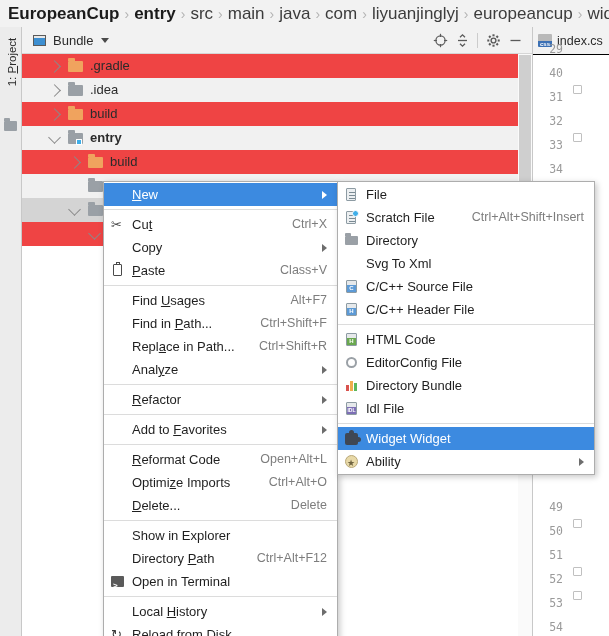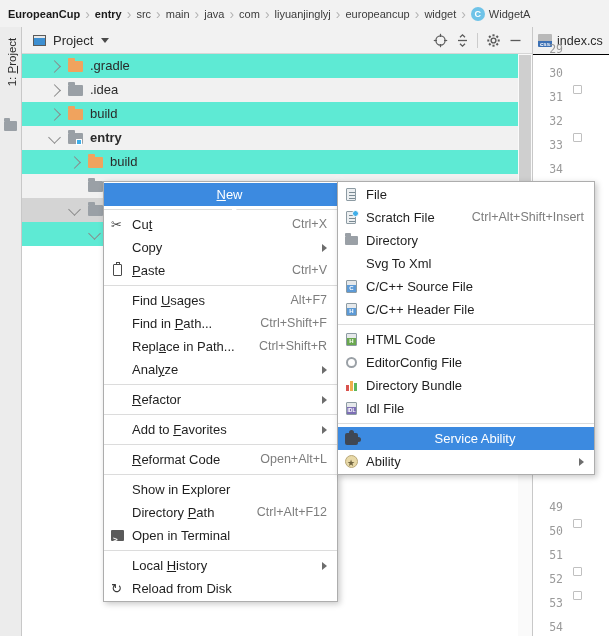--- a/index.html
+++ b/index.html
@@ -10,21 +10,21 @@
     font-size:13px;color:#2b2b2b;
     -webkit-font-smoothing:antialiased;
   }
 
   
   #breadcrumb{
     position:absolute;left:0;top:0;width:609px;height:27px;
     background:#f2f2f2;display:flex;align-items:center;
     padding-left:8px;box-sizing:border-box;white-space:nowrap;overflow:hidden;
   }
-  .crumb{font-size:11px;color:#3c3c3c;}
+  .crumb{font-size:17px;color:#3c3c3c;}
   .crumb.bold{font-weight:bold;color:#1b1b1b;}
   .crumb-sep{color:#b4b4b4;font-size:14px;margin:0 5px;}
   .crumb-icon{
     display:inline-block;width:14px;height:14px;border-radius:50%;
     background:#6fc3e8;color:#fff;font-size:9px;line-height:14px;
     text-align:center;margin-right:4px;font-weight:bold;vertical-align:-2px;
   }
 
   
   #toolbar-left{
@@ -68,21 +68,21 @@
     border-right:4px solid transparent;border-top:5px solid #4a4a4a;
   }
   #proj-actions{position:absolute;right:6px;top:0;height:27px;display:flex;align-items:center;}
   .act{width:22px;height:22px;display:flex;align-items:center;justify-content:center;}
   .act svg{display:block;}
   .act-div{width:1px;height:15px;background:#cccccc;margin:0 4px;}
 
   
   #tree{position:absolute;left:0;top:27px;width:496px;height:582px;overflow:hidden;}
   .row{position:relative;height:24px;line-height:24px;white-space:nowrap;}
-  .row.odd{background:#5eead4;}
+  .row.odd{background:#ef4444;}
   .row.even{background:#f1f1f1;}
   .row.sel{background:#d4d4d4;}
   .chev{
     position:absolute;top:8px;width:8px;height:8px;border-right:1.6px solid #8a8a8a;
     border-bottom:1.6px solid #8a8a8a;
   }
   .chev.right{transform:rotate(-45deg);}
   .chev.down{transform:rotate(45deg);top:7px;}
   .fold{
     position:absolute;top:7px;width:15px;height:11px;border-radius:1px;
@@ -139,21 +139,21 @@
   #submenu{
     position:absolute;left:337px;top:181px;width:258px;
     background:#ffffff;border:1px solid #adadad;box-sizing:border-box;
     box-shadow:2px 2px 6px rgba(0,0,0,.22);padding:1px 0;
   }
   .mi{
     position:relative;height:23px;line-height:23px;display:flex;align-items:center;
     padding-left:28px;padding-right:10px;font-size:13px;color:#1f1f1f;
     box-sizing:border-box;white-space:nowrap;
   }
-  .mi.hl{background:#3c8ae0;color:#ffffff;flex-direction:column;}
+  .mi.hl{background:#3c8ae0;color:#ffffff;}
   .mi .mtext{flex:1;}
   .mi .mkey{font-size:12.5px;color:#7d7d7d;margin-left:16px;}
   .msep{height:1px;background:#dcdcdc;margin:3px 0;}
   .arrow{
     width:0;height:0;border-top:4px solid transparent;border-bottom:4px solid transparent;
     border-left:5px solid #6d6d6d;margin-left:10px;
   }
   .mi.hl .arrow{border-left-color:#ffffff;}
   .micon{position:absolute;left:6px;top:4px;width:15px;height:15px;}
   u.acc{text-decoration:underline;}
@@ -253,21 +253,21 @@
 
 <div id="toolbar-left">
   <div id="tw-label">1: <u>P</u>roject</div>
   <div id="tw-folder"></div>
 </div>
 
 <div id="project-panel">
 
   <div id="project-header">
     <div id="proj-icon"></div>
-    <span id="proj-title">Project</span>
+    <span id="proj-title">Bundle</span>
     <span id="proj-caret"></span>
 
     <div id="proj-actions">
       <div class="act">
         <svg width="15" height="15" viewBox="0 0 15 15">
             <circle cx="7.5" cy="7.5" r="4.6" fill="none" stroke="#5a5a5a" stroke-width="1.2"></circle>
             <line x1="7.5" y1="0.8" x2="7.5" y2="4" stroke="#5a5a5a" stroke-width="1.2"></line>
             <line x1="7.5" y1="11" x2="7.5" y2="14.2" stroke="#5a5a5a" stroke-width="1.2"></line>
             <line x1="0.8" y1="7.5" x2="4" y2="7.5" stroke="#5a5a5a" stroke-width="1.2"></line>
             <line x1="11" y1="7.5" x2="14.2" y2="7.5" stroke="#5a5a5a" stroke-width="1.2"></line>
@@ -353,21 +353,21 @@
 </div>
 
 <div id="editor">
   <div id="editor-tabbar">
     <div id="css-icon">css</div>
     <span id="tab-name">index.cs</span>
   </div>
   <div id="gutter-sep"></div>
   <div id="gutter">
       <div class="lineno" style="top: -18px;">29</div>
-      <div class="lineno" style="top: 6px;">30</div>
+      <div class="lineno" style="top: 6px;">40</div>
       <div class="lineno" style="top: 30px;">31</div>
       <div class="lineno" style="top: 54px;">32</div>
       <div class="lineno" style="top: 78px;">33</div>
       <div class="lineno" style="top: 102px;">34</div>
       <div class="lineno" style="top: 126px;">35</div>
       <div class="lineno" style="top: 440px;">49</div>
       <div class="lineno" style="top: 464px;">50</div>
       <div class="lineno" style="top: 488px;">51</div>
       <div class="lineno" style="top: 512px;">52</div>
       <div class="lineno" style="top: 536px;">53</div>
@@ -396,21 +396,21 @@
     </div>
     <div class="mi">
       <span class="mtext">Copy</span>
       <span class="arrow"></span>
     </div>
     <div class="mi">
       <span class="micon">
         <span class="ic-clip"></span>
       </span>
       <span class="mtext"><u class="acc">P</u>aste</span>
-      <span class="mkey">Ctrl+V</span>
+      <span class="mkey">Class+V</span>
     </div>
     <div class="msep"></div>
     <div class="mi">
       <span class="mtext">Find <u class="acc">U</u>sages</span>
       <span class="mkey">Alt+F7</span>
     </div>
     <div class="mi">
       <span class="mtext">Find in <u class="acc">P</u>ath...</span>
       <span class="mkey">Ctrl+Shift+F</span>
     </div>
@@ -429,20 +429,28 @@
     </div>
     <div class="msep"></div>
     <div class="mi">
       <span class="mtext">Add to <u class="acc">F</u>avorites</span>
       <span class="arrow"></span>
     </div>
     <div class="msep"></div>
     <div class="mi">
       <span class="mtext"><u class="acc">R</u>eformat Code</span>
       <span class="mkey">Open+Alt+L</span>
+    </div>
+    <div class="mi">
+      <span class="mtext">Optimi<u class="acc">z</u>e Imports</span>
+      <span class="mkey">Ctrl+Alt+O</span>
+    </div>
+    <div class="mi">
+      <span class="mtext"><u class="acc">D</u>elete...</span>
+      <span class="mkey">Delete</span>
     </div>
     <div class="msep"></div>
     <div class="mi">
       <span class="mtext">Show in Explorer</span>
     </div>
     <div class="mi">
       <span class="mtext">Directory <u class="acc">P</u>ath</span>
       <span class="mkey">Ctrl+Alt+F12</span>
     </div>
     <div class="mi">
@@ -539,21 +547,21 @@
           <span class="ch" style="font-size:5px">IDL</span>
         </span>
       </span>
       <span class="mtext">Idl File</span>
     </div>
     <div class="msep"></div>
     <div class="mi hl">
       <span class="micon">
         <span class="ic-puzzle"></span>
       </span>
-      <span class="mtext">Service Ability</span>
+      <span class="mtext">Widget Widget</span>
     </div>
     <div class="mi">
       <span class="micon">
         <span class="ic-star"></span>
       </span>
       <span class="mtext">Ability</span>
       <span class="arrow"></span>
     </div>
   </div>
 

